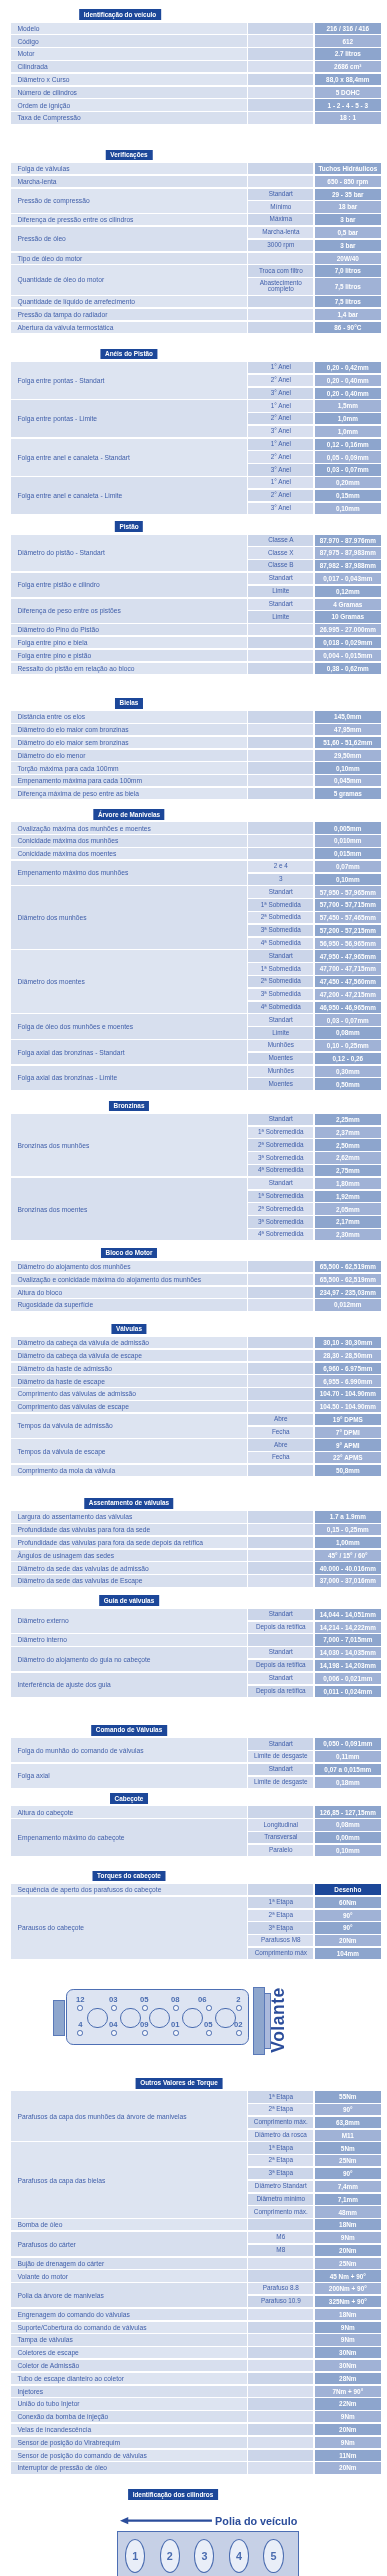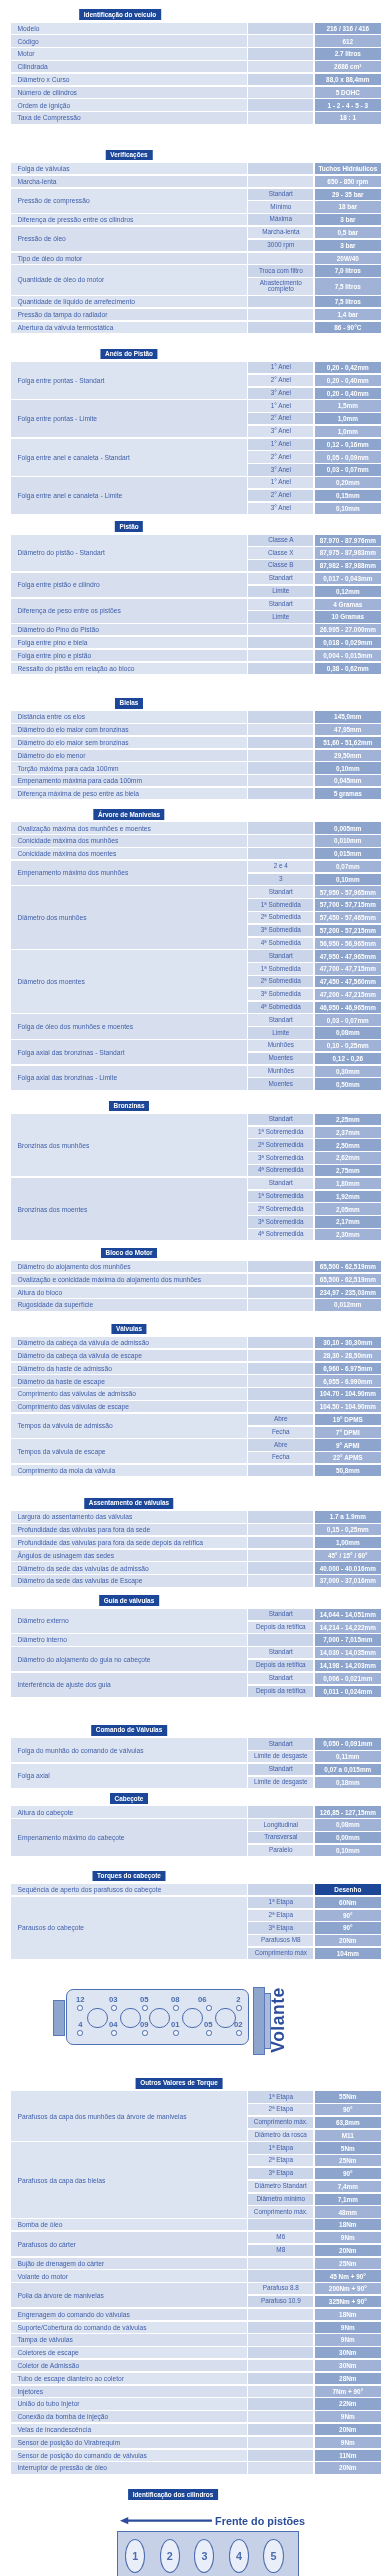--- a/index.html
+++ b/index.html
@@ -1318,21 +1318,21 @@
       </div>
     </div>
     <div class="section sec-cilindros">
       <div class="sec-title">Identificação dos cilindros</div>
       <div class="sec-body">
         <div class="front-row">
           <svg width="93" height="9.3" viewBox="0 0 180 18">
             <line x1="178" y1="9" x2="14" y2="9" stroke="#2b4d9b" stroke-width="4"></line>
             <polygon points="16,2 16,16 0,9" fill="#2b4d9b"></polygon>
           </svg>
-          <div class="front-label">Frente do pistões</div>
+          <div class="front-label">Polia do veículo</div>
         </div>
         <div class="cyl-rect">
           <div class="cyl">1</div>
           <div class="cyl">2</div>
           <div class="cyl">3</div>
           <div class="cyl">4</div>
           <div class="cyl">5</div>
         </div>
       </div>
     </div>

